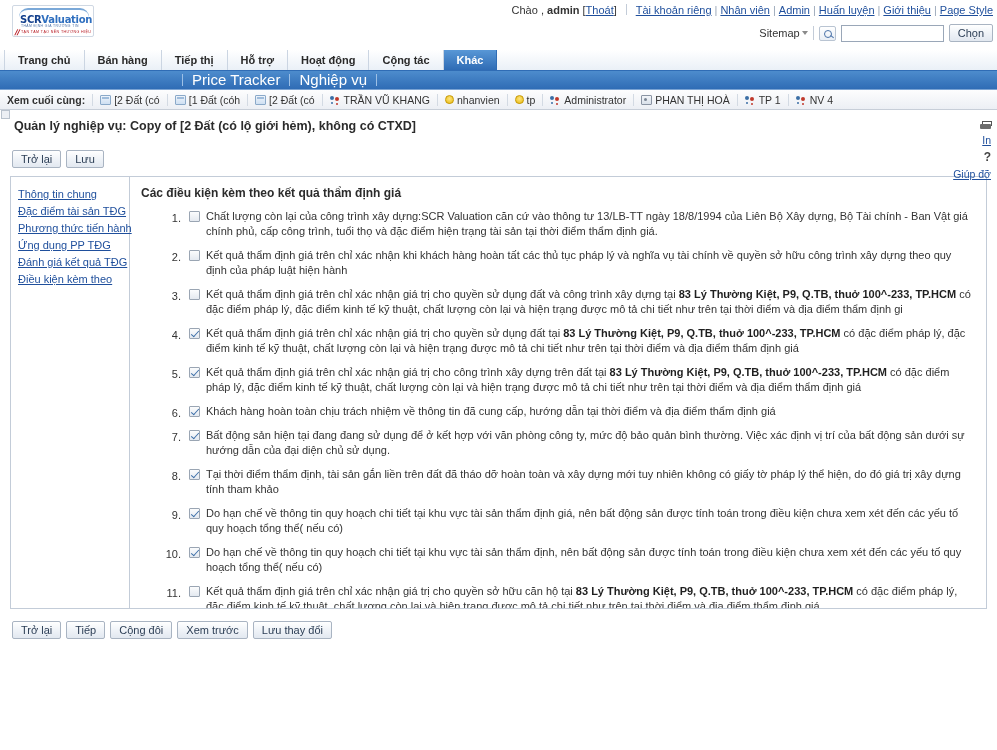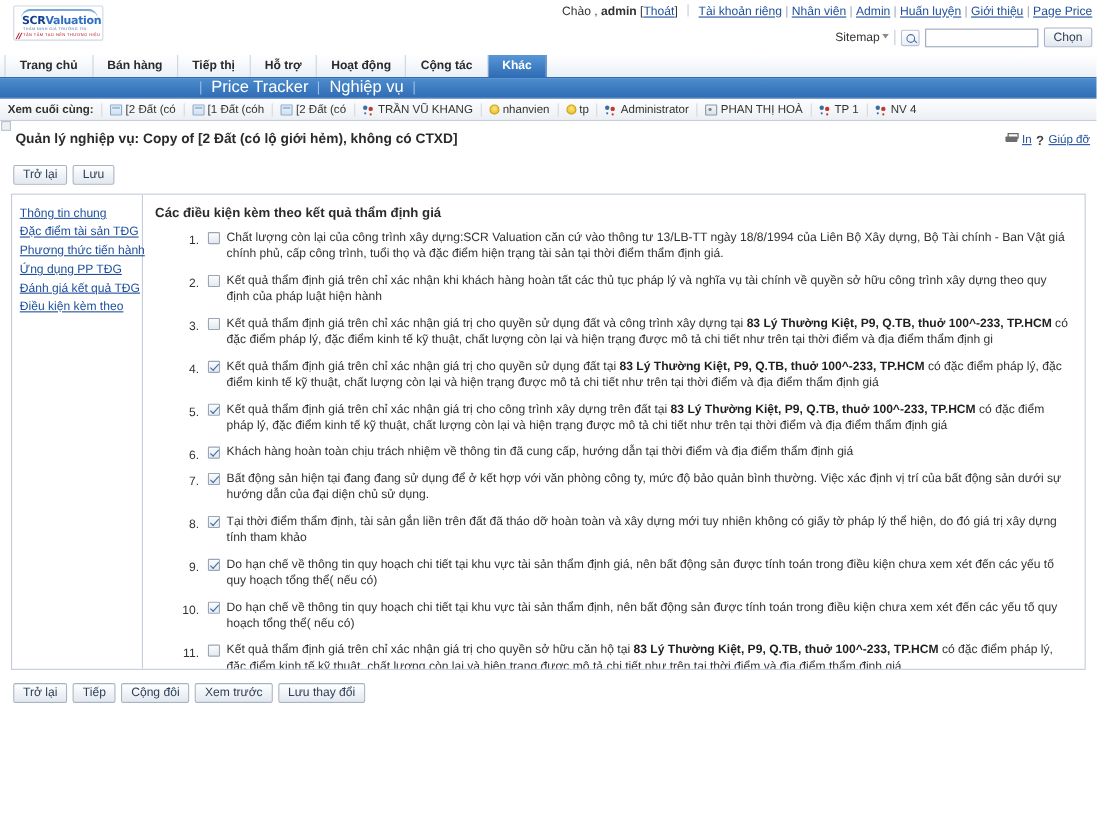--- a/index.html
+++ b/index.html
@@ -217,22 +217,23 @@
     width: 9px; height: 9px;
     border: 1px solid #b9c2cd; background: #eceff4;
   }
   .page-title {
     font-size: 12.5px; font-weight: bold; color: #2b2b2b;
     display: inline-block;
     padding-left: 4px;
   }
   .title-actions {
     position: absolute; right: 6px; top: 11px;
-    display: flex; align-items: flex-start; gap: 4px;
+    display: flex; align-items: flex-end; gap: 4px;
     font-size: 10.5px;
+    flex-direction: column;
   }
   .printer {
     display: inline-block; width: 11px; height: 9px; position: relative;
   }
   .printer:before {
     content: ""; position: absolute; left: 1.5px; top: 0; width: 8px; height: 3px;
     background: #ffffff; border: 1px solid #555;
   }
   .printer:after {
     content: ""; position: absolute; left: 0; top: 3px; width: 11px; height: 5px;
@@ -342,21 +343,21 @@
     <div class="l2">THẨM ĐỊNH GIÁ TRƯỞNG TÍN</div>
     <div class="l3">TẬN TÂM TẠO NÊN THƯƠNG HIỆU</div>
   </div>
 
   <div class="hdr-right">
     <div class="hdr-line1">
       <span>Chào ,</span>
       <b>admin</b>
       <span>[</span><a href="#">Thoát</a><span>]</span>
       <span class="vbar"></span>
-      <a href="#">Tài khoản riêng</a><span class="sep">|</span><a href="#">Nhân viên</a><span class="sep">|</span><a href="#">Admin</a><span class="sep">|</span><a href="#">Huấn luyện</a><span class="sep">|</span><a href="#">Giới thiệu</a><span class="sep">|</span><a href="#">Page Price</a>
+      <a href="#">Tài khoản riêng</a><span class="sep">|</span><a href="#">Nhân viên</a><span class="sep">|</span><a href="#">Admin</a><span class="sep">|</span><a href="#">Huấn luyện</a><span class="sep">|</span><a href="#">Giới thiệu</a><span class="sep">|</span><a href="#">Page Style</a>
     </div>
     <div class="hdr-line2">
       <span class="sitemap"><span>Sitemap</span><span class="caret-dn"></span></span>
       <span class="vdiv"></span>
       <span class="srch-icon"></span>
       <input class="srch-input" type="text" value="" style="">
       <span class="btn">Chọn</span>
     </div>
   </div>
 </div>

